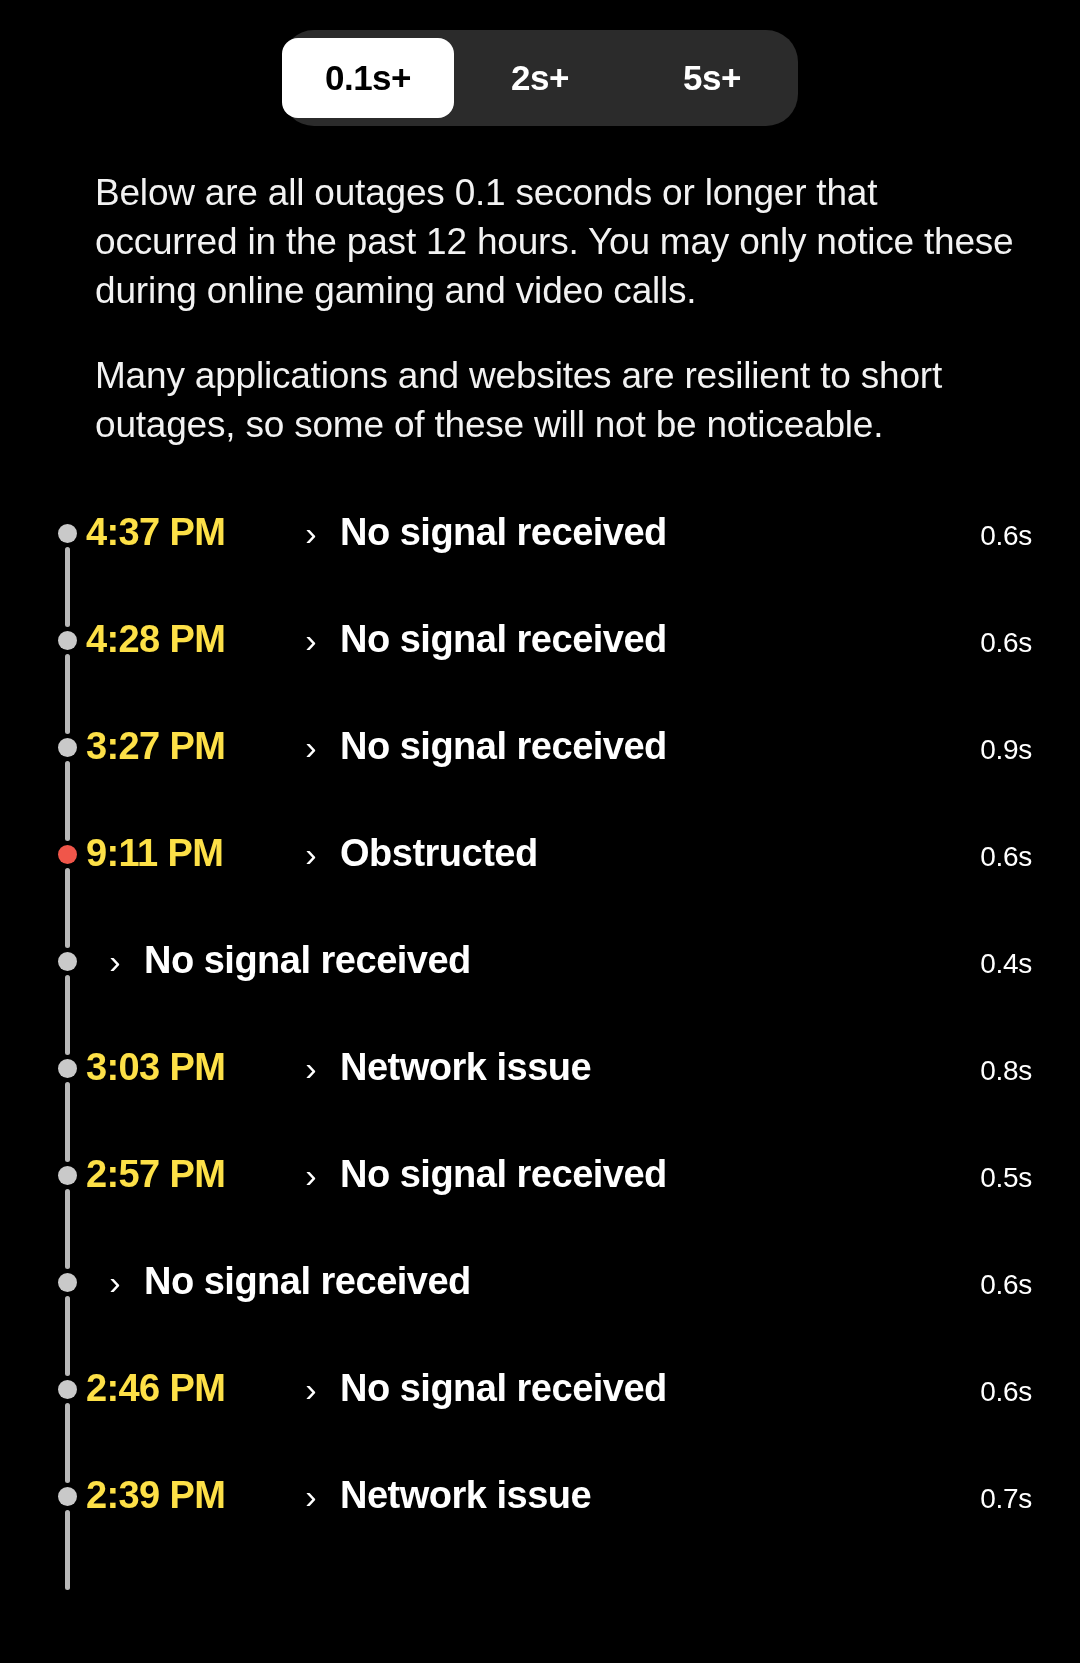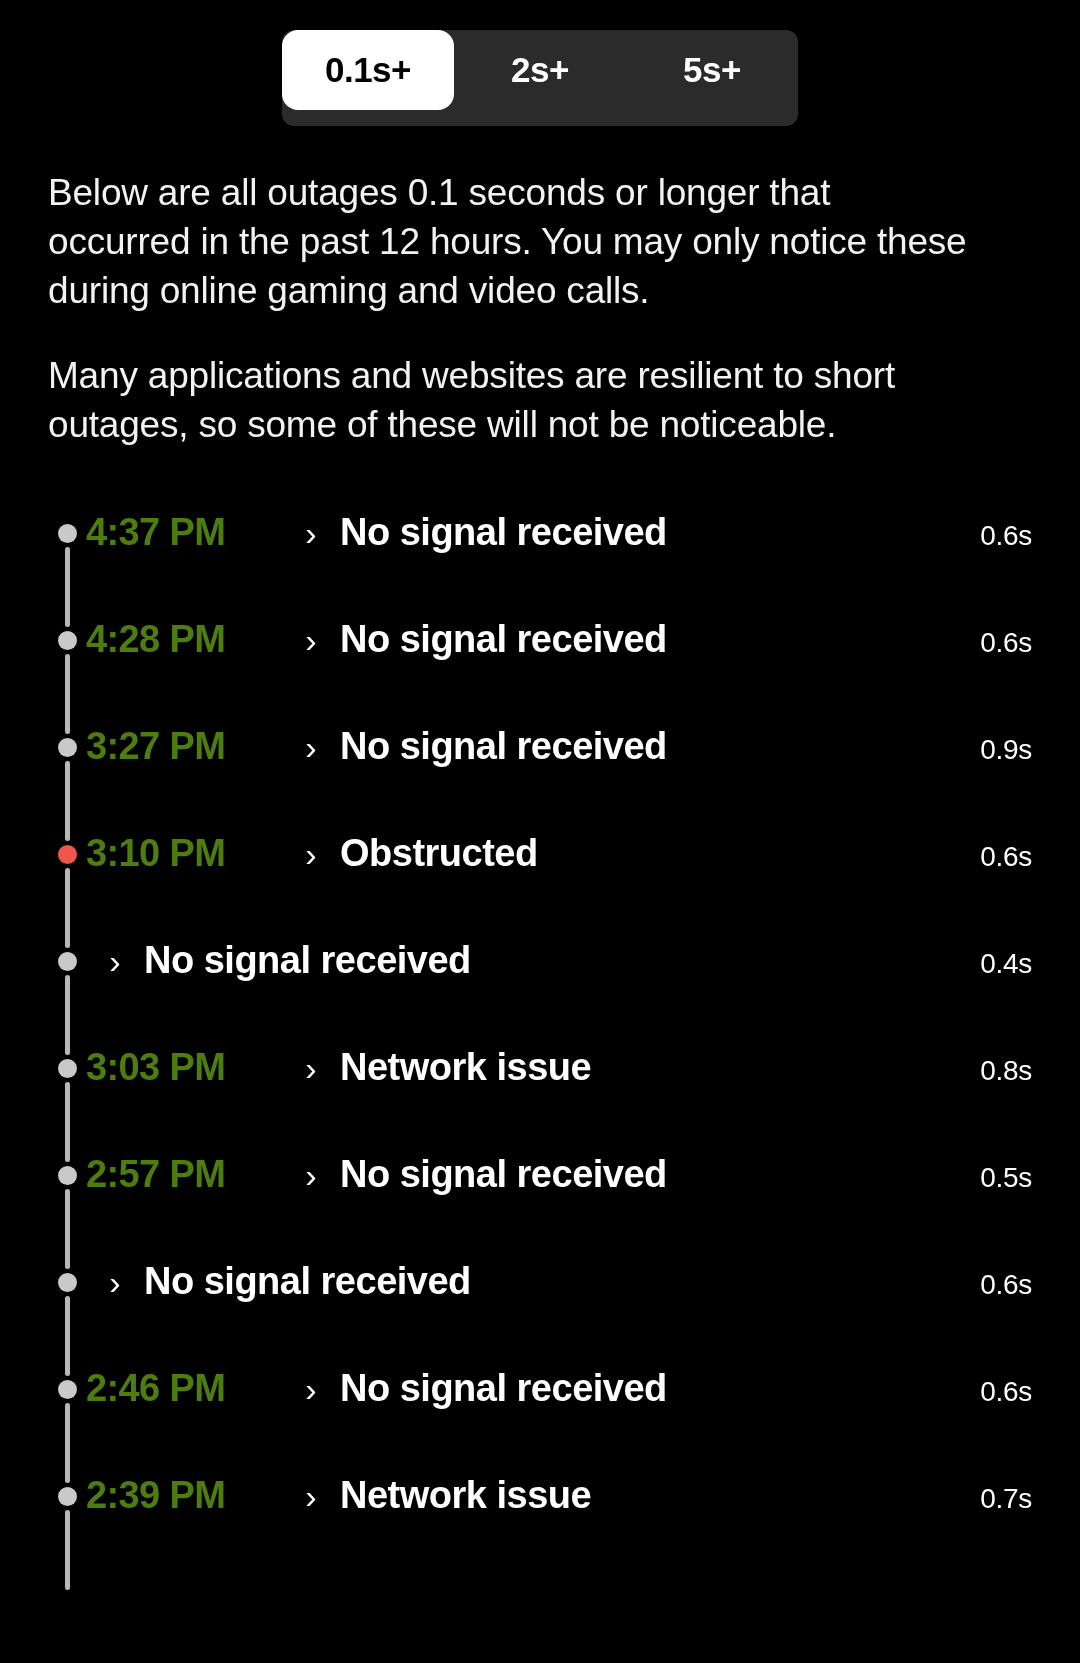--- a/index.html
+++ b/index.html
@@ -19,23 +19,23 @@
 
   
   .segmented-wrap {
     display: flex;
     justify-content: center;
     padding-top: 30px;
   }
 
   .segmented {
     display: flex;
-    align-items: flex-start;
+    align-items: center;
     background: #2b2b2b;
-    border-radius: 12px;
+    border-radius: 32px;
     width: 516px;
     height: 96px;
   }
 
   .seg-btn {
     flex: 1;
     height: 80px;
     border: none;
     background: transparent;
     color: #ffffff;
@@ -52,20 +52,21 @@
 
   .seg-btn.active {
     background: #ffffff;
     color: #000000;
   }
 
   
   .description {
     padding: 0 48px;
     margin-top: 42px;
+    margin-left: 47px;
   }
 
   .description p {
     font-size: 37px;
     line-height: 1.33;
     color: #f2f2f2;
     font-weight: 400;
     letter-spacing: -0.2px;
     max-width: 925px;
   }
@@ -126,21 +127,21 @@
     align-items: baseline;
     padding-top: 14px;
   }
 
   .row-time {
     font-size: 38px;
     font-weight: bold;
     letter-spacing: -0.6px;
     width: 196px;
     flex: 0 0 196px;
-    color: #4d7c0f;
+    color: #fde047;
   }
 
   .row-chevron {
     font-size: 34px;
     font-weight: 400;
     color: #ffffff;
     width: 58px;
     flex: 0 0 58px;
     text-align: center;
     line-height: 1;
@@ -215,21 +216,21 @@
         <span class="row-label">No signal received</span>
         <span class="row-duration">0.9s</span>
       </div>
     </div>
     <div class="outage-row">
       <div class="timeline-col">
         <span class="timeline-dot alert"></span>
         <span class="timeline-line"></span>
       </div>
       <div class="row-body">
-        <span class="row-time">3:10 PM</span>
+        <span class="row-time">9:11 PM</span>
         <span class="row-chevron">›</span>
         <span class="row-label">Obstructed</span>
         <span class="row-duration">0.6s</span>
       </div>
     </div>
     <div class="outage-row">
       <div class="timeline-col">
         <span class="timeline-dot"></span>
         <span class="timeline-line"></span>
       </div>

